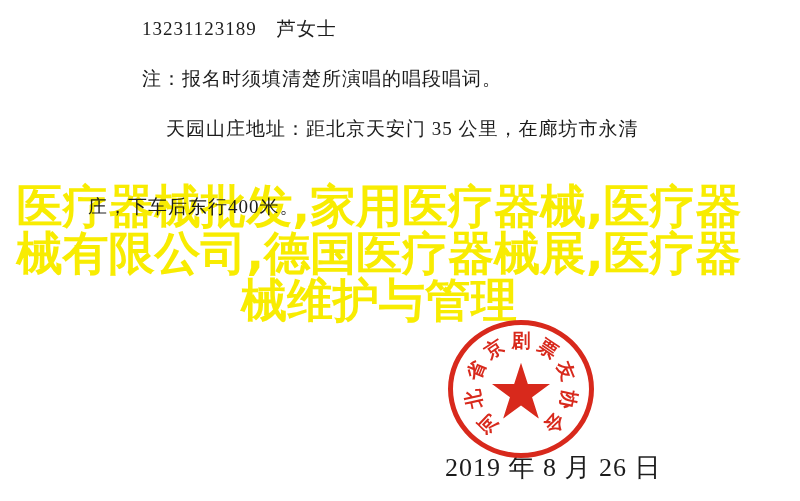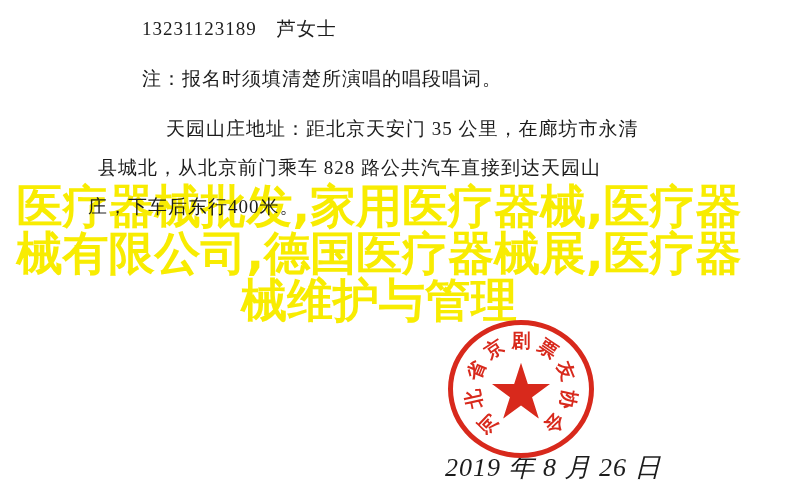--- a/index.html
+++ b/index.html
@@ -78,38 +78,36 @@
   }
 
   .date-line{
     position:absolute;
     left:445px;top:450px;
     font-size:26px;
     color:#1c1c1c;
     letter-spacing:1px;
     white-space:nowrap;
     z-index:2;
-    font-style:italic;
   }
 </style>
 </head>
 <body>
 
 <div class="stage">
 
   <div class="watermark" style="color: rgb(248, 236, 1);">
     <div>医疗器械批发,家用医疗器械,医疗器</div>
     <div>械有限公司,德国医疗器械展,医疗器</div>
     <div>械维护与管理</div>
   </div>
 
   <div class="doc-line line-1">13231123189　芦女士</div>
   <div class="doc-line line-2">注：报名时须填清楚所演唱的唱段唱词。</div>
   <div class="doc-line line-3">天园山庄地址：距北京天安门 35 公里，在廊坊市永清</div>
-  <div class="doc-line line-4">县城北，从北京前门乘车 828 路公共汽车直接到达天园山</div>
   <div class="doc-line line-5">庄，下车后东行400米。</div>
 
   <div class="seal">
     <div class="seal-ring"></div>
     <div class="seal-star"></div>
     <div id="seal-arc">
         <span class="seal-char" style="transform: translate(-50%, -50%) rotate(-136deg) translateY(-48px); color: rgb(216, 41, 28);">河</span>
         <span class="seal-char" style="transform: translate(-50%, -50%) rotate(-102deg) translateY(-48px); color: rgb(216, 41, 28);">北</span>
         <span class="seal-char" style="transform: translate(-50%, -50%) rotate(-68deg) translateY(-48px); color: rgb(216, 41, 28);">省</span>
         <span class="seal-char" style="transform: translate(-50%, -50%) rotate(-34deg) translateY(-48px); color: rgb(216, 41, 28);">京</span>

